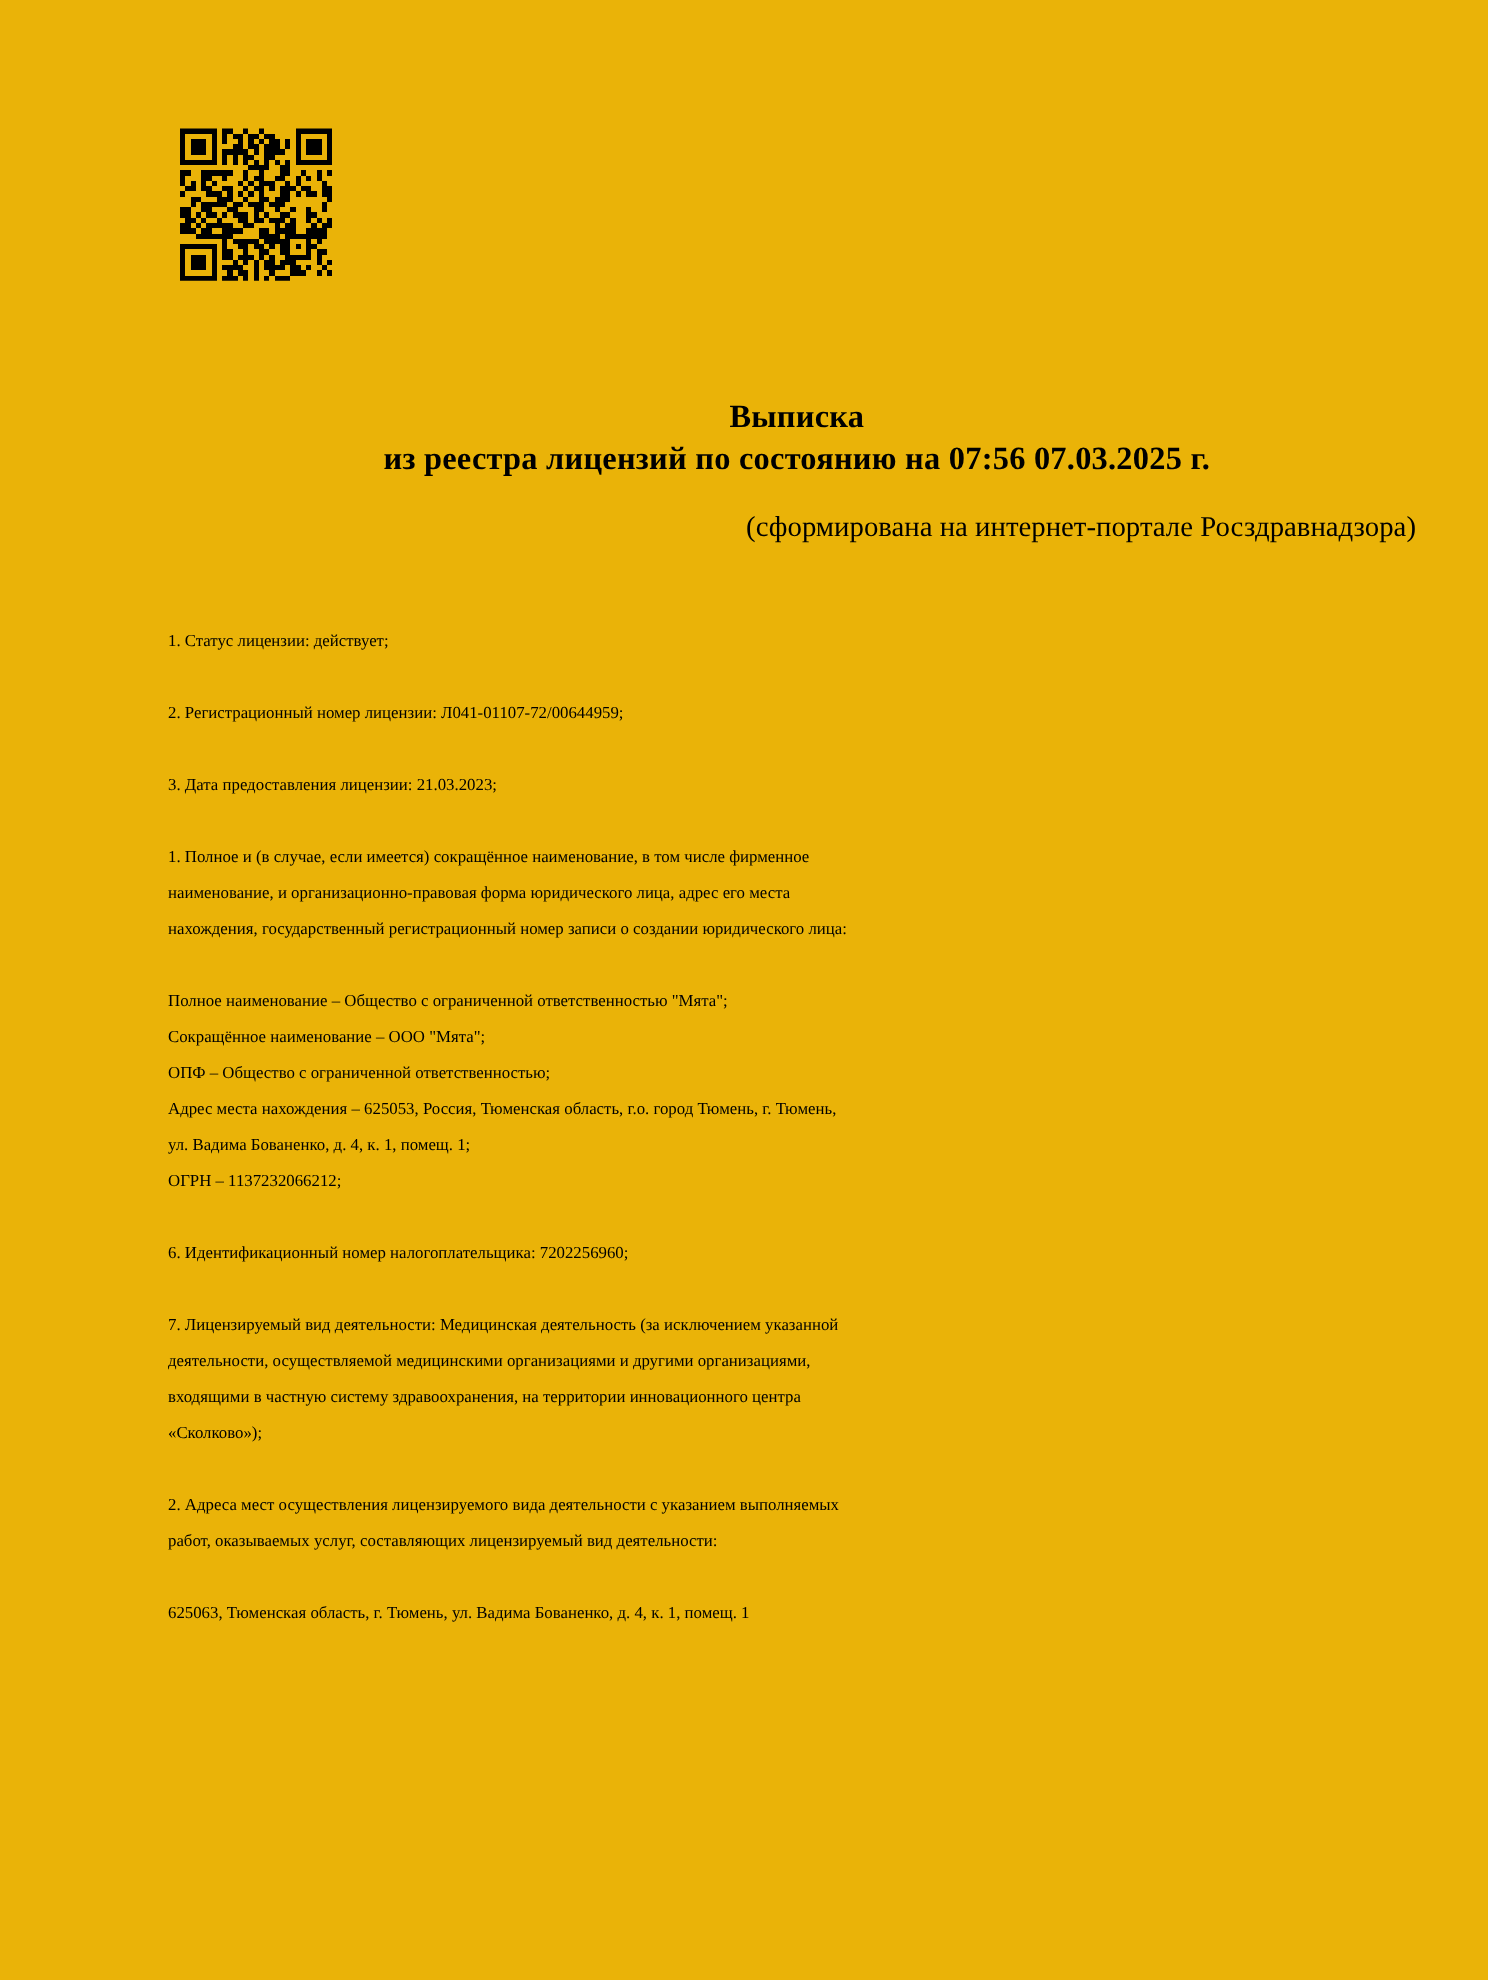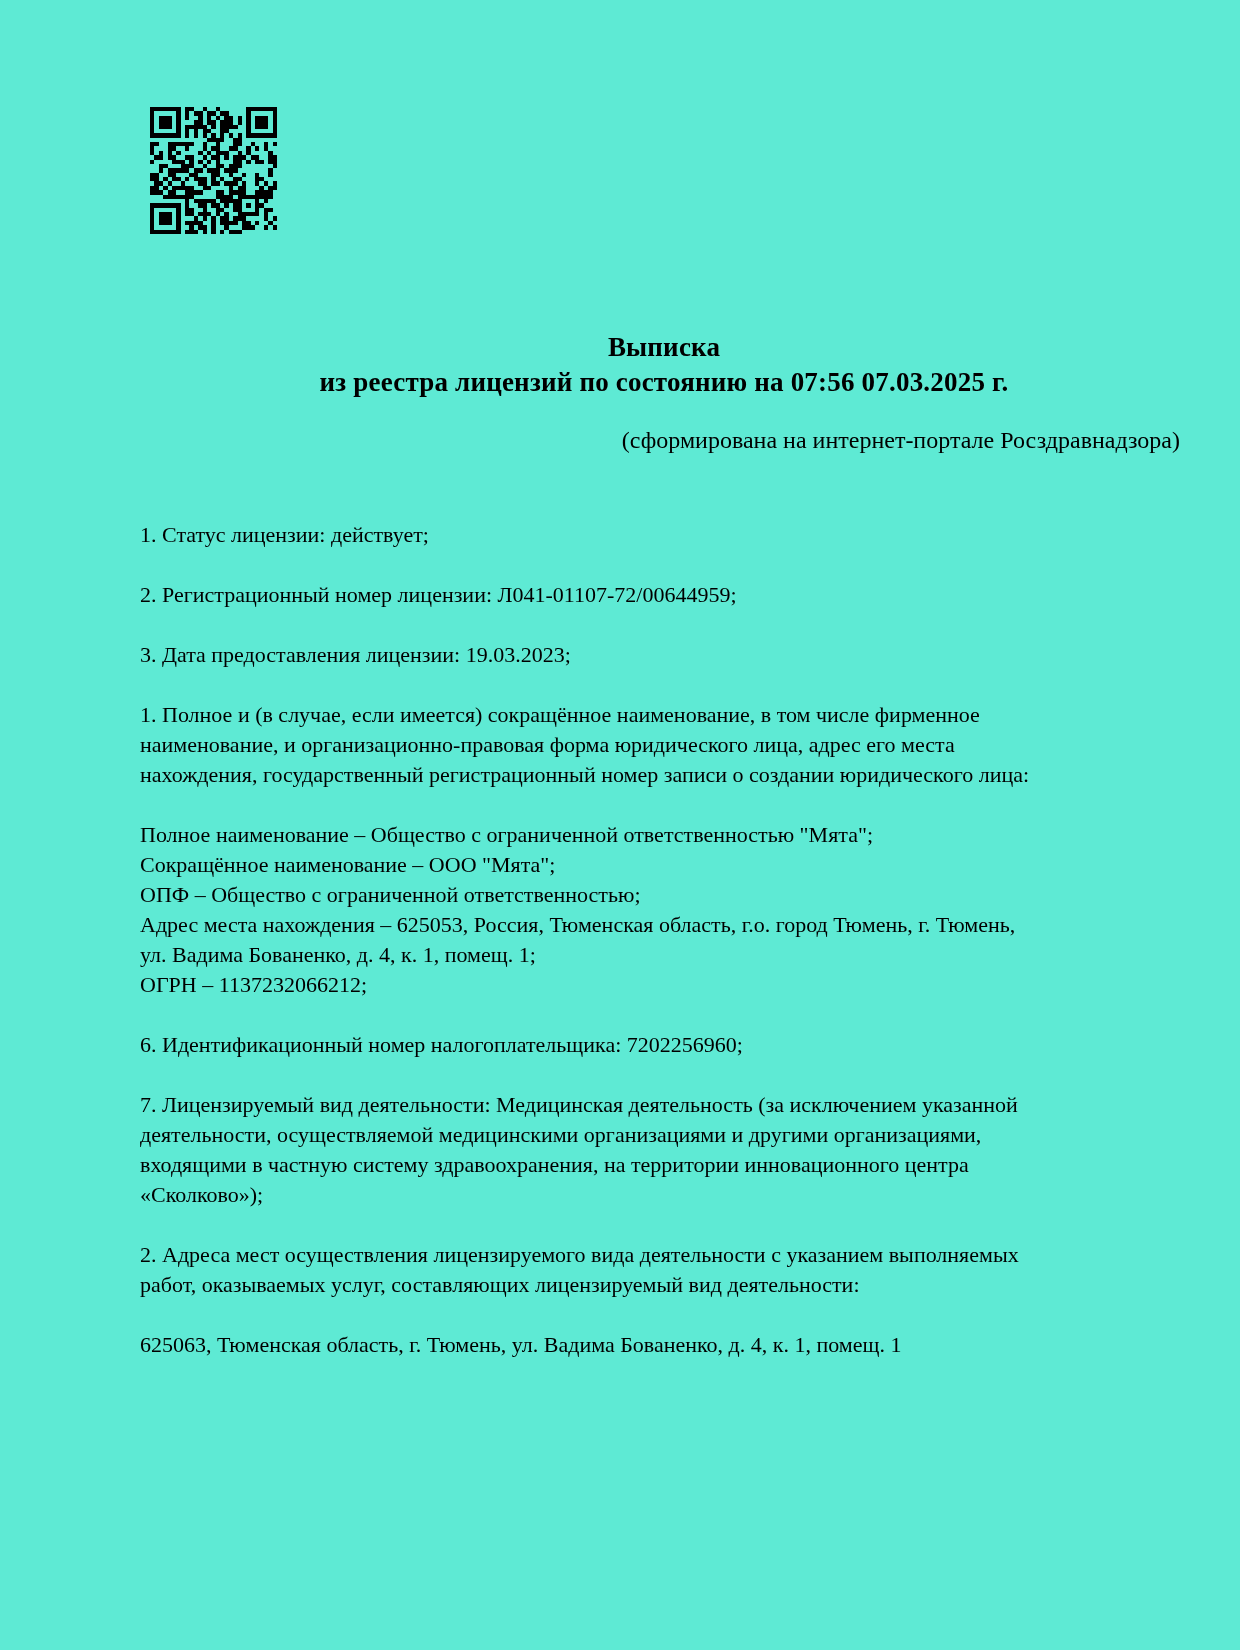--- a/index.html
+++ b/index.html
@@ -5,21 +5,21 @@
   html, body { margin: 0; padding: 0; }
   body {
     width: 1240px; height: 1650px;
     background: #ffffff;
     font-family: "Liberation Serif", "DejaVu Serif", serif;
     color: #000000;
   }
   .page {
     position: relative;
     width: 1240px; height: 1650px;
-    background: #5eead4;
+    background: #eab308;
     overflow: hidden;
   }
   .qr {
     position: absolute;
     left: 150px; top: 107px;
     width: 127px; height: 127px;
   }
   .qr svg { width: 100%; height: 100%; shape-rendering: crispEdges; }
   .content {
     position: absolute;
@@ -36,21 +36,21 @@
     letter-spacing: 0.2px;
   }
   .subtitle {
     margin-top: 27px;
     text-align: right;
     font-size: 24px;
     line-height: 26px;
   }
   .doc-body {
     margin-top: 67px;
-    font-size: 22px;
+    font-size: 14px;
     line-height: 30px;
   }
   .para {
     margin: 0 0 30px 0;
     white-space: pre-line;
   }
   .para:last-child { margin-bottom: 0; }
 </style>
 </head>
 <body>
@@ -504,21 +504,21 @@
     <div class="doc-title">
       <div>Выписка</div>
       <div>из реестра лицензий по состоянию на 07:56 07.03.2025 г.</div>
     </div>
 
     <div class="subtitle">(сформирована на интернет-портале Росздравнадзора)</div>
 
     <div class="doc-body" id="doc-body">
         <p class="para">1. Статус лицензии: действует;</p>
         <p class="para">2. Регистрационный номер лицензии: Л041-01107-72/00644959;</p>
-        <p class="para">3. Дата предоставления лицензии: 19.03.2023;</p>
+        <p class="para">3. Дата предоставления лицензии: 21.03.2023;</p>
         <p class="para">1. Полное и (в случае, если имеется) сокращённое наименование, в том числе фирменное
 наименование, и организационно-правовая форма юридического лица, адрес его места
 нахождения, государственный регистрационный номер записи о создании юридического лица:</p>
         <p class="para">Полное наименование – Общество с ограниченной ответственностью "Мята";
 Сокращённое наименование – ООО "Мята";
 ОПФ – Общество с ограниченной ответственностью;
 Адрес места нахождения – 625053, Россия, Тюменская область, г.о. город Тюмень, г. Тюмень,
 ул. Вадима Бованенко, д. 4, к. 1, помещ. 1;
 ОГРН – 1137232066212;</p>
         <p class="para">6. Идентификационный номер налогоплательщика: 7202256960;</p>

